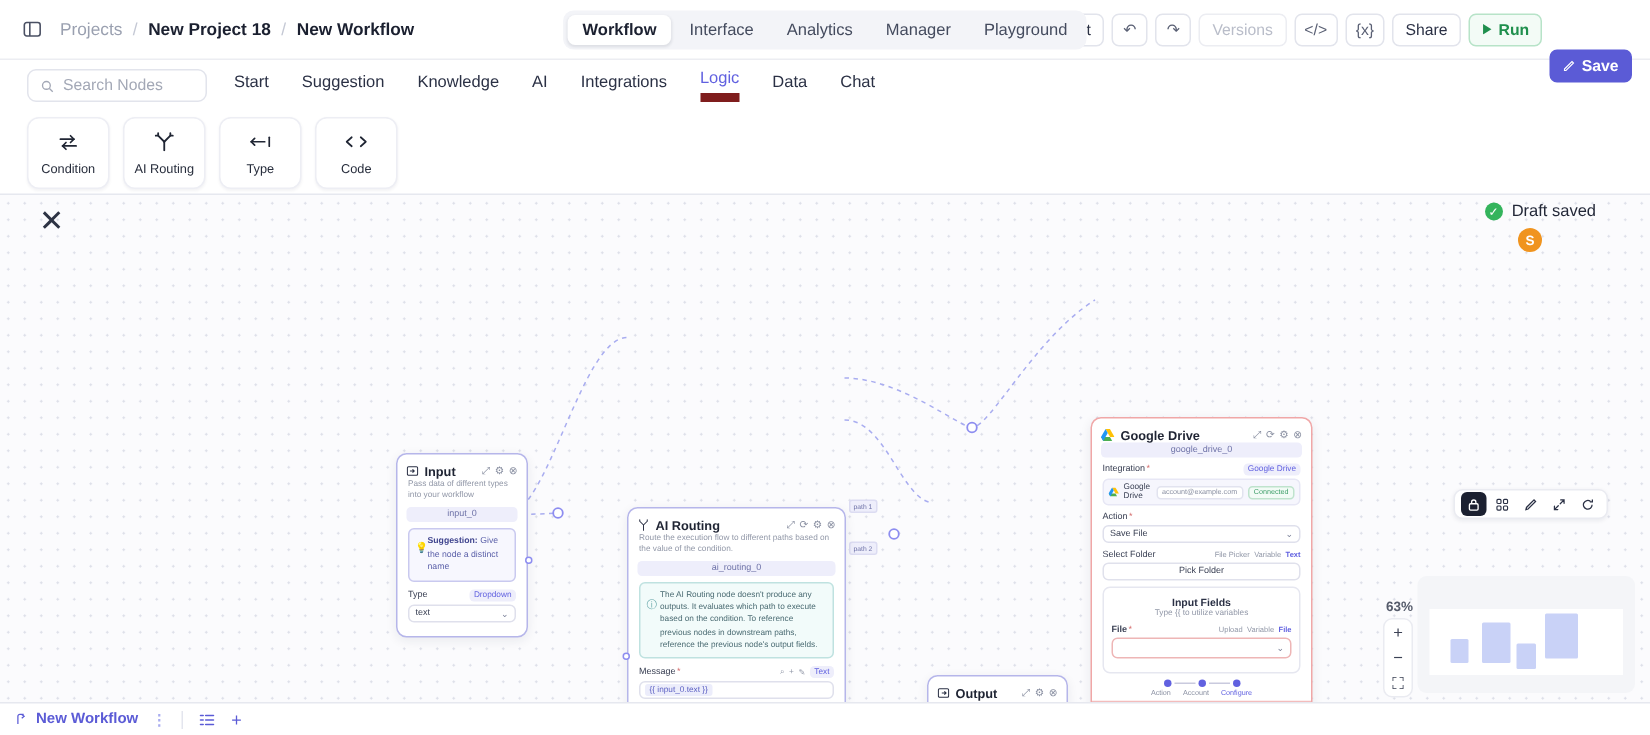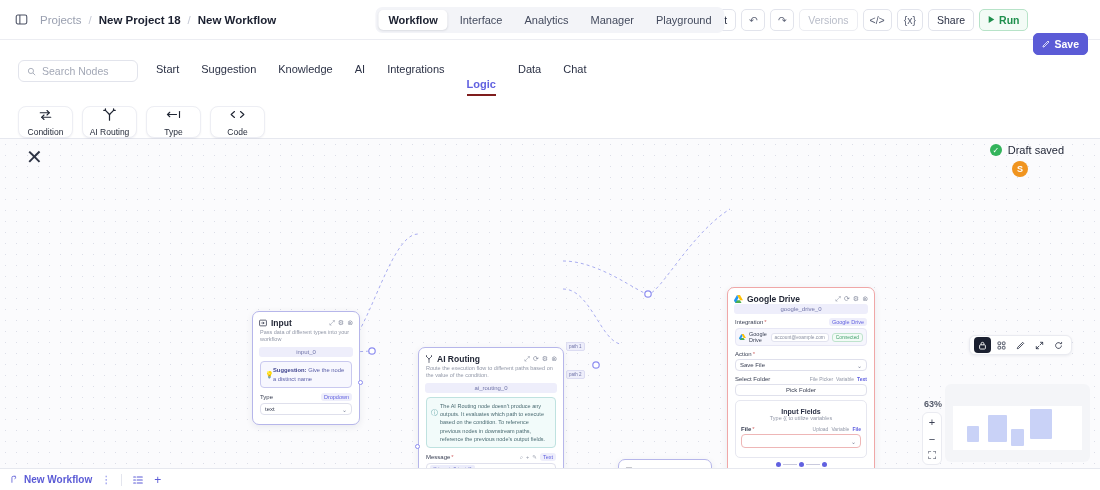--- a/index.html
+++ b/index.html
@@ -55,25 +55,25 @@
 
   
   .library { flex: 0 0 90px; background: #fff; border-bottom: 1px solid #e6e8ef; padding: 6px 18px 0 18px; }
   .librow { display: flex; align-items: center; gap: 18px; }
   .search {
     width: 120px; height: 22px; border: 1px solid #e2e4ec; border-radius: 6px;
     display: flex; align-items: center; gap: 6px; padding: 0 8px; color: #a3a8b6; font-size: 10.5px;
   }
   .cats { display: flex; align-items: center; gap: 22px; font-size: 11px; color: #2b3145; }
   .cat { padding-bottom: 4px; }
-  .cat.active { color: #6161e0; border-bottom: 2px solid #7f1d1d; font-weight: bold; margin-top: 32px; }
+  .cat.active { color: #6161e0; border-bottom: 6px solid #7f1d1d; font-weight: normal; }
 
   .palette { display: flex; gap: 9px; margin-top: 10px; }
   .pitem {
-    width: 55px; height: 32px; background: #fff; border: 1px solid #edeef4; border-radius: 8px;
+    width: 55px; height: 48px; background: #fff; border: 1px solid #edeef4; border-radius: 8px;
     box-shadow: 0 1px 2px rgba(20,25,50,.05);
     display: flex; flex-direction: column; align-items: center; justify-content: center; gap: 5px;
   }
   .pitem .pico { color: #202634; height: 14px; display: flex; align-items: center; }
   .pitem .plabel { font-size: 8.5px; color: #262c3b; white-space: nowrap; }
 
   
   .canvas {
     position: relative; flex: 1 1 auto; overflow: hidden;
     background-color: #fbfbfd;
@@ -342,21 +342,21 @@
         <path d="M563,122 C600,122 640,155 648,155 C660,155 690,95 730,70"></path>
         <path d="M563,150 C590,150 600,200 620,205"></path>
       </g>
       <circle cx="372" cy="212" r="3.2" fill="#fff" stroke="#8d8df0" stroke-width="1.2"></circle>
       <circle cx="648" cy="155" r="3.2" fill="#fff" stroke="#8d8df0" stroke-width="1.2"></circle>
       <circle cx="596" cy="226" r="3.2" fill="#fff" stroke="#8d8df0" stroke-width="1.2"></circle>
     </svg>
     <div class="edgelbl" style="left:566px; top:203px">path 1</div>
     <div class="edgelbl" style="left:566px; top:231px">path 2</div>
 
-    <div class="node sel" style="left:252px; top:172px; width:108px;">
+    <div class="node sel" style="left:264px; top:172px; width:88px;">
       <div class="nhead">
         <span>
           <svg width="8" height="8" viewBox="0 0 14 14" fill="none" stroke="#2b3145" stroke-width="1.3">
               <rect x="1" y="2" width="12" height="10" rx="1.5"></rect>
               <path d="M4 7h5M7 5l2 2-2 2"></path>
             </svg>
         </span>
         <span class="ntitle">Input</span>
         <span class="nicons">
           <span>⤢</span>

